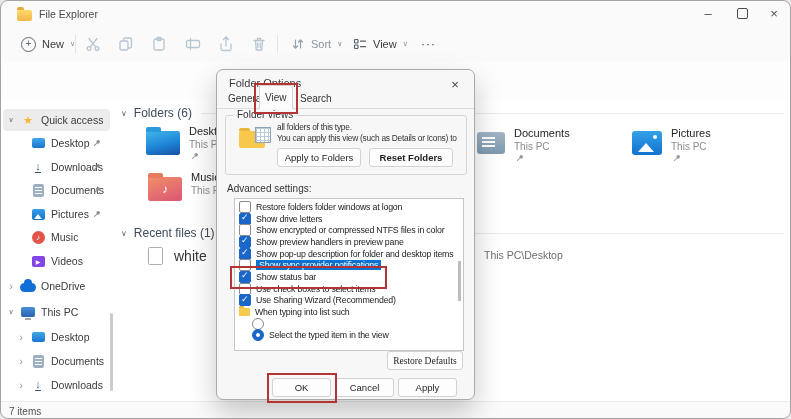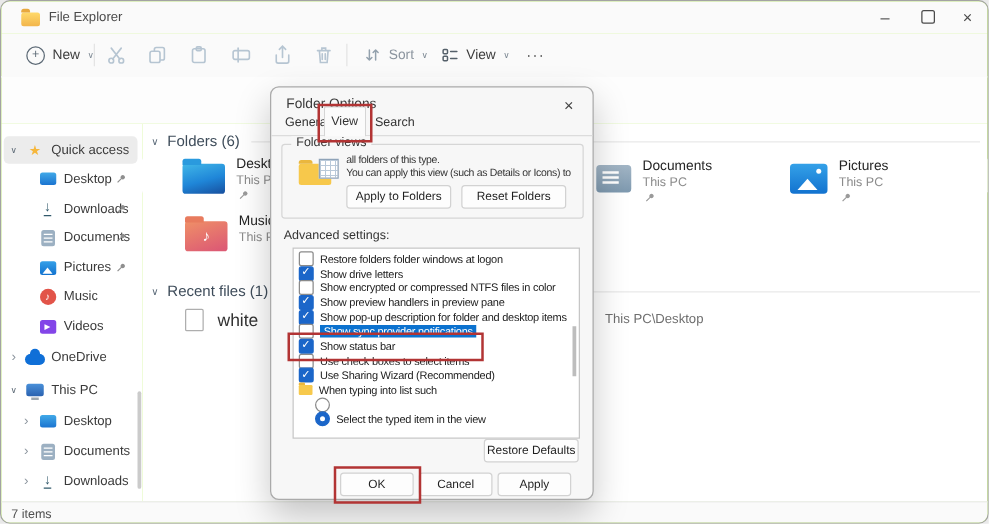--- a/index.html
+++ b/index.html
@@ -1,18 +1,18 @@
 <!DOCTYPE html>
 <html style="--red: #b23434; --sel: #0c72cf; --chk: #1b66c9;"><head>
 <meta charset="utf-8">
 <style>
   html,body{margin:0;padding:0;}
   body{width:791px;height:419px;position:relative;overflow:hidden;
        font-family:"Liberation Sans","DejaVu Sans",sans-serif;background:#e9e9e9;}
-  .win{position:absolute;inset:0;background:#bef264;border:1px solid #a3a3a3;border-radius:8px;overflow:hidden;}
+  .win{position:absolute;inset:0;background:#f9a8d4;border:1px solid #a3a3a3;border-radius:8px;overflow:hidden;}
 
   
   .titlebar{position:absolute;left:0;top:0;width:100%;height:26px;background:#fafafa;}
   .app-icon{position:absolute;left:16px;top:9px;width:15px;height:11px;border-radius:2px;
             background:linear-gradient(180deg,#ffd96a,#f2b54b);}
   .app-icon::before{content:"";position:absolute;top:-3px;left:0;width:7px;height:3px;border-radius:2px 2px 0 0;background:#e8a93e;}
   .app-title{position:absolute;left:38px;top:7px;font-size:10.5px;color:#4a4a4a;}
   .winbtn{position:absolute;top:0;width:34px;height:25px;display:flex;align-items:center;justify-content:center;color:#4a4a4a;font-size:13px;}
   .wb-min{left:690px;} .wb-max{left:724px;} .wb-close{left:756px;}
   .maxbox{width:9px;height:9px;border:1px solid #4a4a4a;border-radius:2px;display:inline-block;}
@@ -120,38 +120,38 @@
   .fv-icon{position:absolute;left:22px;top:57px;width:32px;height:22px;}
   .fv-folder{position:absolute;left:0;top:4px;width:26px;height:17px;background:#f7c84b;border-radius:2px;}
   .fv-folder::before{content:"";position:absolute;top:-3px;left:0;width:11px;height:3px;background:#eab73e;border-radius:2px 2px 0 0;}
   .fv-grid{position:absolute;right:0;top:0;width:14px;height:14px;background:#fff;border:1px solid #8fa3b8;
            background-image:linear-gradient(#b9c9d9 1px,transparent 1px),linear-gradient(90deg,#b9c9d9 1px,transparent 1px);
            background-size:4px 4px;}
   .fv-text{position:absolute;left:60px;top:52px;font-size:8.4px;letter-spacing:-0.25px;color:#333;line-height:10.5px;white-space:nowrap;}
   .btn{display:flex;align-items:center;justify-content:center;background:#fdfdfd;border:1px solid #d2d2d2;border-radius:3px;
        font-size:9.5px;color:#1f1f1f;}
   .btn-apply-folders{position:absolute;left:60px;top:78px;width:82px;height:17px;}
-  .btn-reset-folders{position:absolute;left:152px;top:78px;width:82px;height:17px;}
+  .btn-reset-folders{position:absolute;left:152px;top:78px;width:82px;height:17px;font-weight:bold;}
   .adv-label{position:absolute;left:10px;top:113px;font-size:10px;color:#333;}
   .listbox{position:absolute;left:17px;top:128px;width:228px;height:149px;background:#fff;border:1px solid #c6c6c6;
            overflow:hidden;padding-top:2px;}
   .adv-row{height:11.7px;display:flex;align-items:center;gap:5px;padding-left:4px;}
   .adv-row.indent1{padding-left:17px;}
   .adv-txt{font-size:8.8px;letter-spacing:-0.2px;color:#222;white-space:nowrap;}
   .adv-txt.sel{background:var(--sel,#0c72cf);color:#fff;padding:0 3px;}
   .cbx{width:10px;height:10px;border:1px solid #8a8a8a;border-radius:2px;background:#fff;flex:0 0 auto;position:relative;}
   .cbx.on{background:var(--chk,#1b66c9);border-color:var(--chk,#1b66c9);}
   .cbx.on::after{content:"✓";position:absolute;left:1px;top:-1.5px;font-size:9px;color:#fff;}
   .rdo{width:10px;height:10px;border:1px solid #8a8a8a;border-radius:50%;background:#fff;flex:0 0 auto;position:relative;}
   .rdo.on{background:var(--chk,#1467c4);border-color:var(--chk,#1467c4);}
   .rdo.on::after{content:"";position:absolute;left:3px;top:3px;width:4px;height:4px;border-radius:50%;background:#fff;}
   .mini-folder{width:11px;height:8px;background:#f7c94c;border-radius:1px;position:relative;flex:0 0 auto;}
   .mini-folder::before{content:"";position:absolute;top:-2px;left:0;width:5px;height:2px;background:#eab73e;border-radius:1px 1px 0 0;}
   .lb-scroll{position:absolute;right:2px;top:62px;width:3px;height:40px;background:#bdbdbd;}
-  .btn-restore{position:absolute;left:170px;top:281px;width:74px;height:17px;}
+  .btn-restore{position:absolute;left:170px;top:281px;width:74px;height:17px;font-family:Liberation Serif, serif;}
   .btn-ok{position:absolute;left:55px;top:308px;width:57px;height:17px;}
   .btn-cancel{position:absolute;left:118px;top:308px;width:57px;height:17px;}
   .btn-apply{position:absolute;left:181px;top:308px;width:57px;height:17px;}
 
   
   .annotation{position:absolute;border:2px solid var(--red,#b23434);z-index:30;}
   .ann-view{left:37px;top:13px;width:40px;height:27px;}
   .ann-sync{left:13px;top:196px;width:153px;height:19px;}
   .ann-ok{left:50px;top:303px;width:66px;height:26px;}
 

